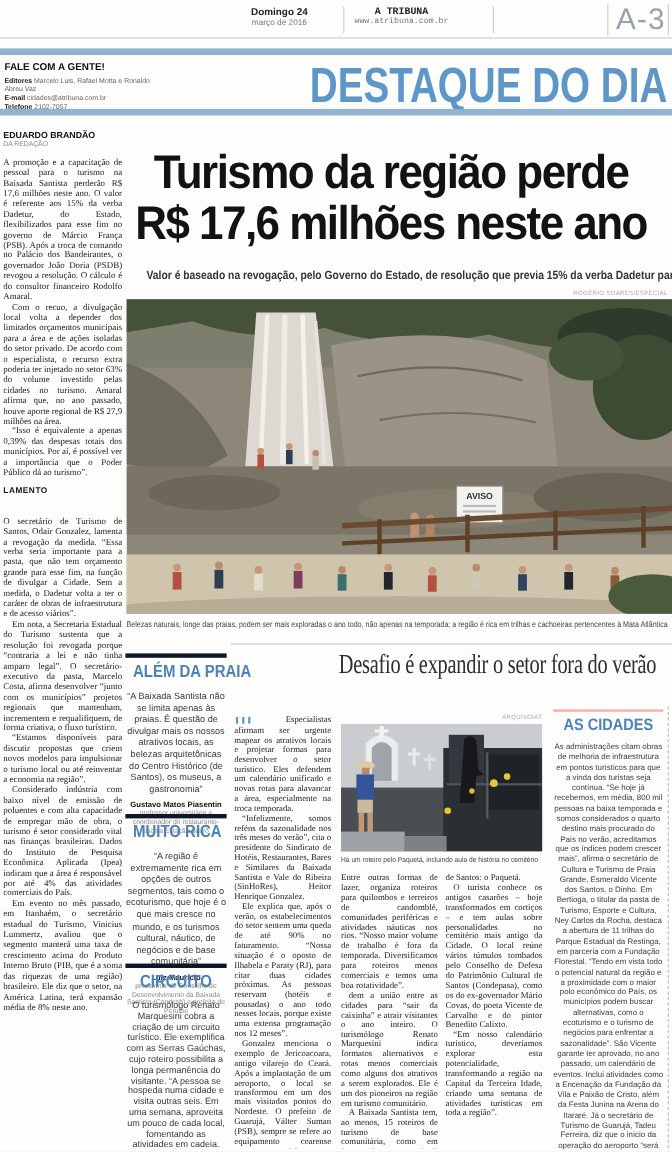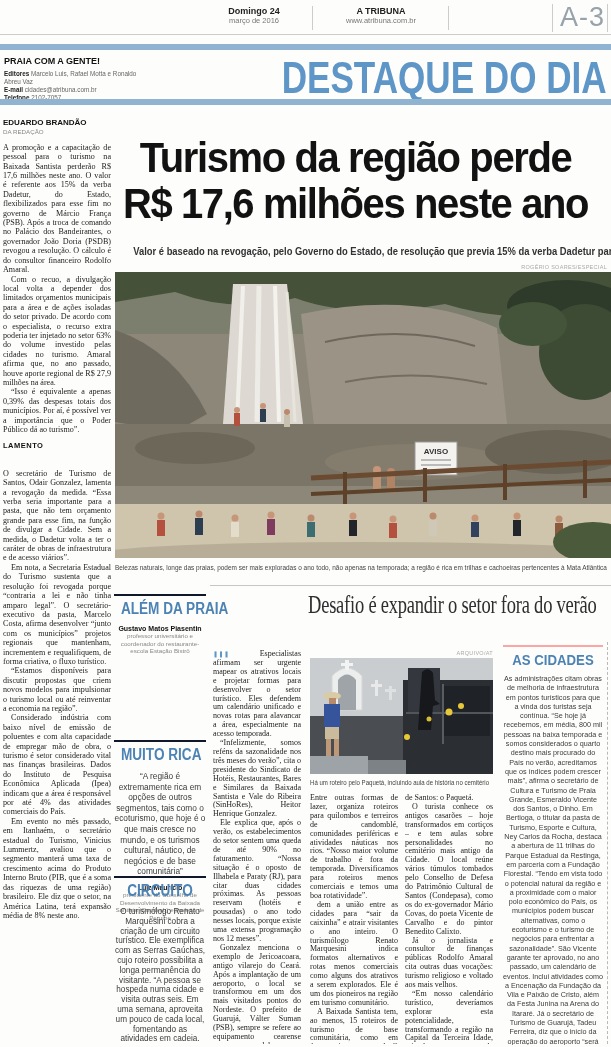--- a/index.html
+++ b/index.html
@@ -31,21 +31,21 @@
   .bodycol p { text-indent:8px; }
   .bodycol .plist p:first-child { text-indent:0; }
   .crosshead { font-family:"Liberation Sans",sans-serif; font-size:7.5px; font-weight:bold; letter-spacing:.5px; color:#111; margin:7px 0 18px 0; }
 
   
   .credit { font-family:"Liberation Sans",sans-serif; font-size:5.5px; color:#aaa; text-align:right; letter-spacing:.3px; }
   .caption { font-family:"Liberation Sans",sans-serif; font-size:7.5px; color:#444; white-space:nowrap; transform:scaleX(0.86); transform-origin:0 50%; }
   .caption2 { font-family:"Liberation Sans",sans-serif; font-size:6.6px; color:#444; white-space:nowrap; transform:scaleX(0.92); transform-origin:0 50%; }
 
   
-  .qbox { border-top:2px solid #0f172a; padding-top:4px; font-family:"Liberation Sans",sans-serif; text-align:center; }
+  .qbox { border-top:4px solid #0f172a; padding-top:4px; font-family:"Liberation Sans",sans-serif; text-align:center; }
   .qbox-title { font-size:16px; font-weight:bold; color:#4C83B4; transform:scaleX(0.85); transform-origin:center; white-space:nowrap; margin-bottom:7px; }
   .qbox-quote { font-size:8.3px; line-height:10.6px; color:#3a3a3a; margin-bottom:7px; }
   .qbox-name { font-size:7px; font-weight:bold; color:#111; }
   .qbox-role { font-size:6.2px; line-height:7.6px; color:#888; }
   .qbox-text { font-size:8.2px; line-height:9.8px; color:#3a3a3a; }
 
   
   .rule2 { height:1px; background:#c6c6c6; }
   .headline2 { font-family:"Liberation Serif",serif; font-size:25px; color:#2e2e2e; white-space:nowrap; transform:scaleX(0.74); transform-origin:0 0; letter-spacing:-0.3px; }
   .smallcol { font-size:8px; line-height:8.9px; text-align:justify; hyphens:auto; overflow:hidden; }
@@ -63,34 +63,34 @@
 </head>
 <body>
 
 <div class="page">
 
   <div class="abs hdr-small" style="left:213px; top:6px; width:82px;">
     <div class="b">Domingo 24</div>
     <div class="s">março de 2016</div>
   </div>
   <div class="abs vrule" style="left:312px; top:6px; height:24px;"></div>
-  <div class="abs hdr-small" style="left:322px; top:6px; width:118px;">
+  <div class="abs hdr-small" style="left:306px; top:6px; width:118px;font-family:Liberation Mono, monospace;">
     <div class="b">A TRIBUNA</div>
     <div class="s">www.atribuna.com.br</div>
   </div>
   <div class="abs vrule" style="left:448px; top:6px; height:24px;"></div>
   <div class="abs vrule" style="left:552px; top:4px; height:28px;"></div>
   <div class="abs pageno" style="left:560px; top:2px;">A-3</div>
   <div class="abs vrule" style="left:607px; top:4px; height:28px;"></div>
   <div class="abs hrule" style="left:0; top:34px; width:611px;"></div>
 
   <div class="abs bluebar" style="top:44px;"></div>
 
   <div class="abs contact" style="left:4px; top:56px;">
-    <div class="contact-title">PRAIA COM A GENTE!</div>
+    <div class="contact-title">FALE COM A GENTE!</div>
     <div class="contact-line"><b>Editores</b><span> Marcelo Luis, Rafael Motta e Ronaldo Abreu Vaz</span></div>
     <div class="contact-line"><b>E-mail</b><span> cidades@atribuna.com.br</span></div>
     <div class="contact-line"><b>Telefone</b><span> 2102-7057</span></div>
   </div>
 
   <div class="abs banner" style="right:4px; top:52px;">DESTAQUE DO DIA</div>
 
   <div class="abs bluebar" style="top:99px;"></div>
 
   <div class="abs" style="left:100px; top:134px; width:511px;">
@@ -197,20 +197,21 @@
         <circle cx="444" cy="247" r="3.5" fill="#bb8a6c"></circle>
           <rect x="440" y="251" width="8" height="14" fill="#8a5a3c"></rect>
       </g>
       <ellipse cx="478" cy="270" rx="40" ry="20" fill="#4c5a3c"></ellipse>
     </svg>
   </div>
   <div class="abs caption" style="left:115px; top:563px;">Belezas naturais, longe das praias, podem ser mais exploradas o ano todo, não apenas na temporada; a região é rica em trilhas e cachoeiras pertencentes à Mata Atlântica</div>
 
   <div class="abs qbox" style="left:114px; top:594px; width:92px; height:140px;">
     <div class="qbox-title">ALÉM DA PRAIA</div>
+    <div class="qbox-quote">“A Baixada Santista não se limita apenas às praias. É questão de divulgar mais os nossos atrativos locais, as belezas arquitetônicas do Centro Histórico (de Santos), os museus, a gastronomia”</div>
     <div class="qbox-name">Gustavo Matos Piasentin</div>
     <div class="qbox-role">professor universitário e coordenador do restaurante-escola Estação Bistrô</div>
   </div>
 
   <div class="abs qbox" style="left:114px; top:740px; width:92px; height:128px;">
     <div class="qbox-title">MUITO RICA</div>
     <div class="qbox-quote">“A região é extremamente rica em opções de outros segmentos, tais como o ecoturismo, que hoje é o que mais cresce no mundo, e os turismos cultural, náutico, de negócios e de base comunitária”</div>
     <div class="qbox-name">Luiz Maurício</div>
     <div class="qbox-role">presidente do Conselho de Desenvolvimento da Baixada Santista (Condesb) e prefeito de Peruíbe</div>
   </div>
@@ -218,21 +219,21 @@
   <div class="abs qbox" style="left:114px; top:876px; width:92px; height:168px; overflow:hidden;">
     <div class="qbox-title">CIRCUITO</div>
     <div class="qbox-text">O turismólogo Renato Marquesini cobra a criação de um circuito turístico. Ele exemplifica com as Serras Gaúchas, cujo roteiro possibilita a longa permanência do visitante. “A pessoa se hospeda numa cidade e visita outras seis. Em uma semana, aproveita um pouco de cada local, fomentando as atividades em cadeia. Por aqui, o tempo médio de hospedagem é um final de semana de sol”.</div>
   </div>
 
   <div class="abs rule2" style="left:210px; top:585px; width:401px;"></div>
   <div class="abs headline2" style="left:308px; top:591px;">Desafio é expandir o setor fora do verão</div>
 
   <div class="abs smallcol lead" style="left:213px; top:650px; width:88px; height:394px;">
     <div class="plist">
-        <p>Especialistas afirmam ser urgente mapear os atrativos locais e projetar formas para desenvolver o setor turístico. Eles defendem um calendário unificado e novas rotas para alavancar a área, especialmente na acesso temporada.</p>
+        <p>Especialistas afirmam ser urgente mapear os atrativos locais e projetar formas para desenvolver o setor turístico. Eles defendem um calendário unificado e novas rotas para alavancar a área, especialmente na troca temporada.</p>
         <p>“Infelizmente, somos reféns da sazonalidade nos três meses do verão”, cita o presidente do Sindicato de Hotéis, Restaurantes, Bares e Similares da Baixada Santista e Vale do Ribeira (SinHoRes), Heitor Henrique Gonzalez.</p>
         <p>Ele explica que, após o verão, os estabelecimentos do setor sentem uma queda de até 90% no faturamento. “Nossa situação é o oposto de Ilhabela e Paraty (RJ), para citar duas cidades próximas. As pessoas reservam (hotéis e pousadas) o ano todo nesses locais, porque existe uma extensa programação nos 12 meses”.</p>
         <p>Gonzalez menciona o exemplo de Jericoacoara, antigo vilarejo do Ceará. Após a implantação de um aeroporto, o local se transformou em um dos mais visitados pontos do Nordeste. O prefeito de Guarujá, Válter Suman (PSB), sempre se refere ao equipamento cearense como um modelo para o futuro aeroporto na Base Aérea de Santos.</p>
       </div>
 
   </div>
 
   <div class="abs credit" style="left:310px; top:650px; width:183px;">ARQUIVO/AT</div>
   <div class="abs" style="left:310px; top:658px; width:183px; height:116px;">
     <svg width="183" height="116" viewBox="0 0 183 116" preserveAspectRatio="none">
@@ -275,21 +276,20 @@
     <div class="plist">
         <p>Entre outras formas de lazer, organiza roteiros para quilombos e terreiros de candomblé, comunidades periféricas e atividades náuticas nos rios. “Nosso maior volume de trabalho é fora da temporada. Diversificamos para roteiros menos comerciais e temos uma boa rotatividade”.</p>
         <p>dem a união entre as cidades para “sair da caixinha” e atrair visitantes o ano inteiro. O turismólogo Renato Marquesini indica formatos alternativos e rotas menos comerciais como alguns dos atrativos a serem explorados. Ele é um dos pioneiros na região em turismo comunitário.</p>
         <p>A Baixada Santista tem, ao menos, 15 roteiros de turismo de base comunitária, como em áreas caiçaras e rural. O Sesc, por exemplo, organiza passeios em uma das áreas mais degradadas</p>
       </div>
   </div>
   <div class="abs smallcol" style="left:405px; top:794px; width:88px; height:250px;">
     <div class="plist">
         <p>de Santos: o Paquetá.</p>
         <p>O turista conhece os antigos casarões – hoje transformados em cortiços – e tem aulas sobre personalidades no cemitério mais antigo da Cidade. O local reúne vários túmulos tombados pelo Conselho de Defesa do Patrimônio Cultural de Santos (Condepasa), como os do ex-governador Mário Covas, do poeta Vicente de Carvalho e do pintor Benedito Calixto.</p>
-        <p>Já o jornalista e consultor de finanças públicas Rodolfo Amaral cita outras duas vocações: turismo religioso e voltado aos mais velhos.</p>
         <p>“Em nosso calendário turístico, deveríamos explorar esta potencialidade, transformando a região na Capital da Terceira Idade, criando uma semana de atividades turísticas em toda a região”.</p>
       </div>
   </div>
 
   <div class="abs cities" style="left:503px; top:645px; width:100px; height:400px;">
     <div class="cities-title">AS CIDADES</div>
     <div class="cities-text">As administrações citam obras de melhoria de infraestrutura em pontos turísticos para que a vinda dos turistas seja contínua. “Se hoje já recebemos, em média, 800 mil pessoas na baixa temporada e somos considerados o quarto destino mais procurado do País no verão, acreditamos que os índices podem crescer mais”, afirma o secretário de Cultura e Turismo de Praia Grande, Esmeraldo Vicente dos Santos, o Dinho. Em Bertioga, o titular da pasta de Turismo, Esporte e Cultura, Ney Carlos da Rocha, destaca a abertura de 11 trilhas do Parque Estadual da Restinga, em parceria com a Fundação Florestal. “Tendo em vista todo o potencial natural da região e a proximidade com o maior polo econômico do País, os municípios podem buscar alternativas, como o ecoturismo e o turismo de negócios para enfrentar a sazonalidade”. São Vicente garante ter aprovado, no ano passado, um calendário de eventos. Inclui atividades como a Encenação da Fundação da Vila e Paixão de Cristo, além da Festa Junina na Arena do Itararé. Já o secretário de Turismo de Guarujá, Tadeu Ferreira, diz que o início da operação do aeroporto “será um indutor do turismo corporativo regional, uma das maiores alternativas para a movimentação fora da temporada de verão”.</div>
   </div>
 
   <div class="abs dashed-edge" style="left:607px; top:642px; height:402px;"></div>

